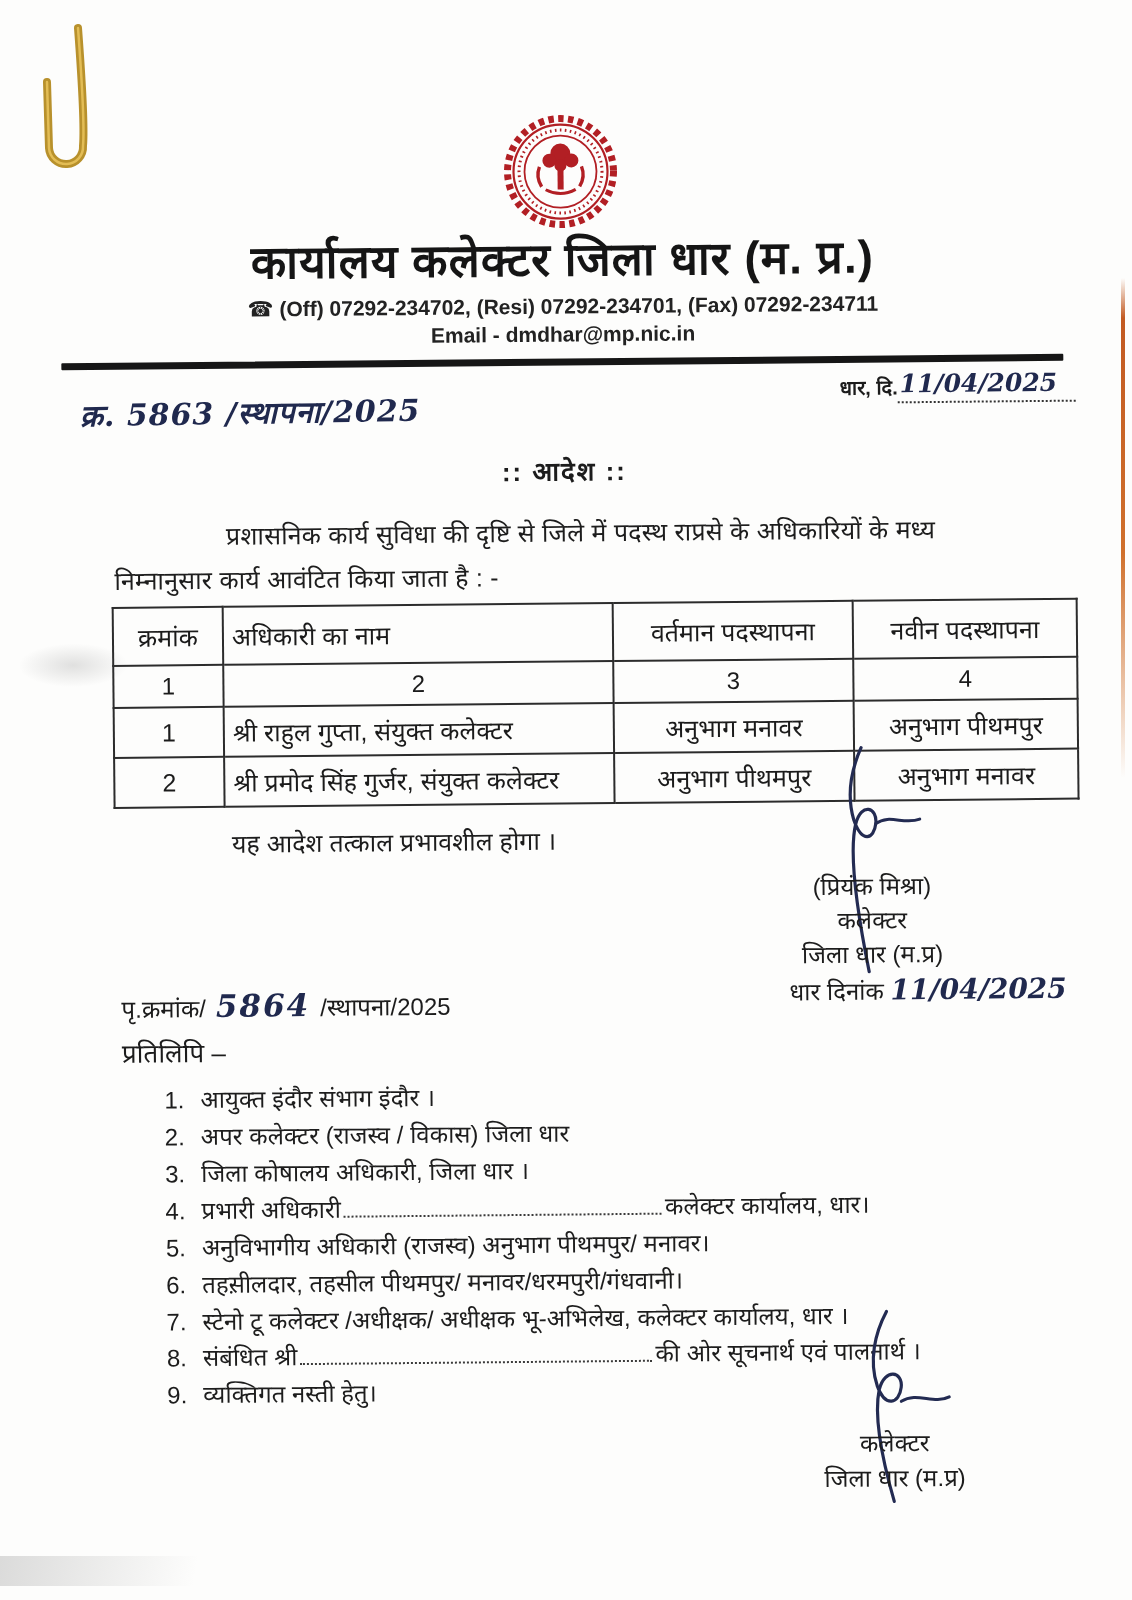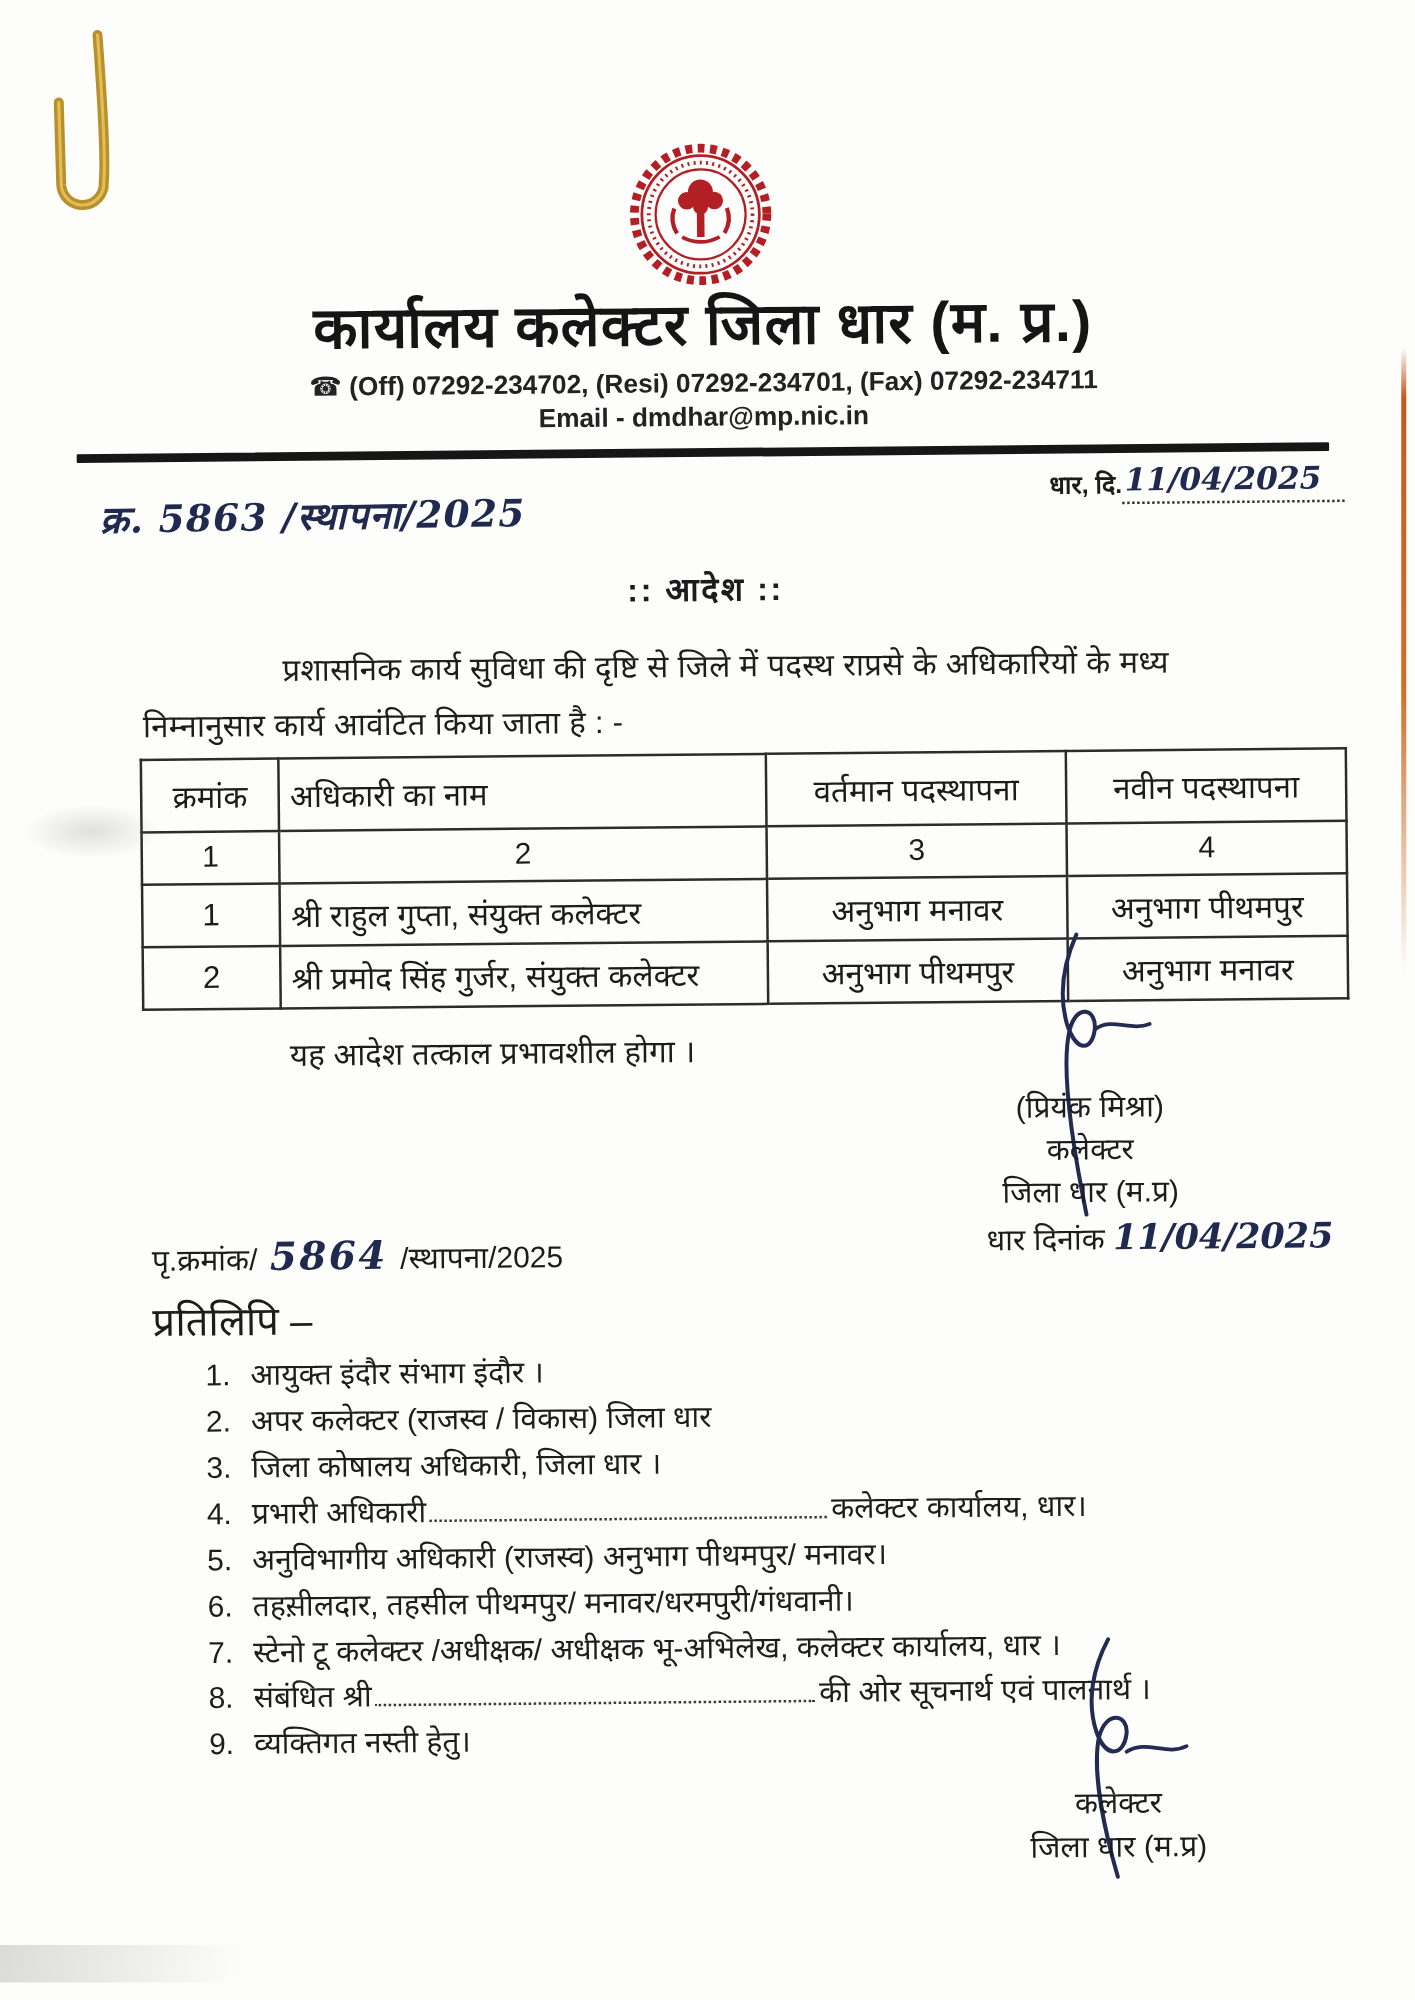--- a/index.html
+++ b/index.html
@@ -50,21 +50,21 @@
   .c-new{width:206px;text-align:center;}
   .effect-line{top:822px;left:230px;font-size:25px;}
   
   .sig-block{left:752px;width:235px;text-align:center;font-size:24px;line-height:34px;}
   .sig-block .nm{white-space:nowrap;}
   .sig-date{top:976px;left:786px;font-size:24px;white-space:nowrap;}
   .sig-date .hand{font-size:28px;}
   
   .endorse-ref{top:984px;left:118px;font-size:24px;white-space:nowrap;}
   .endorse-ref .hand{font-size:31px;letter-spacing:2px;padding:0 10px;}
-  .copy-label{top:1030px;left:118px;font-size:32px;}
+  .copy-label{top:1030px;left:118px;font-size:26px;}
   .copy-item{left:160px;font-size:24px;white-space:nowrap;color:#1d1d1d;}
   .copy-item .no{display:inline-block;width:36px;}
   .leader{display:inline-block;border-bottom:2.6px dotted #3a3a3a;height:17px;margin:0 3px;}
   .leader.l4{width:318px;}
   .leader.l8{width:352px;}
   .footer-block{left:772px;width:230px;text-align:center;font-size:24px;line-height:35px;}
   
   .edge-strip{position:absolute;left:1121px;top:278px;width:4px;height:500px;
     background:linear-gradient(to bottom,rgba(200,100,40,0),#c25a22 8%,#d0702c 55%,rgba(208,120,50,0));}
   .smudge{position:absolute;left:18px;top:638px;width:110px;height:44px;

